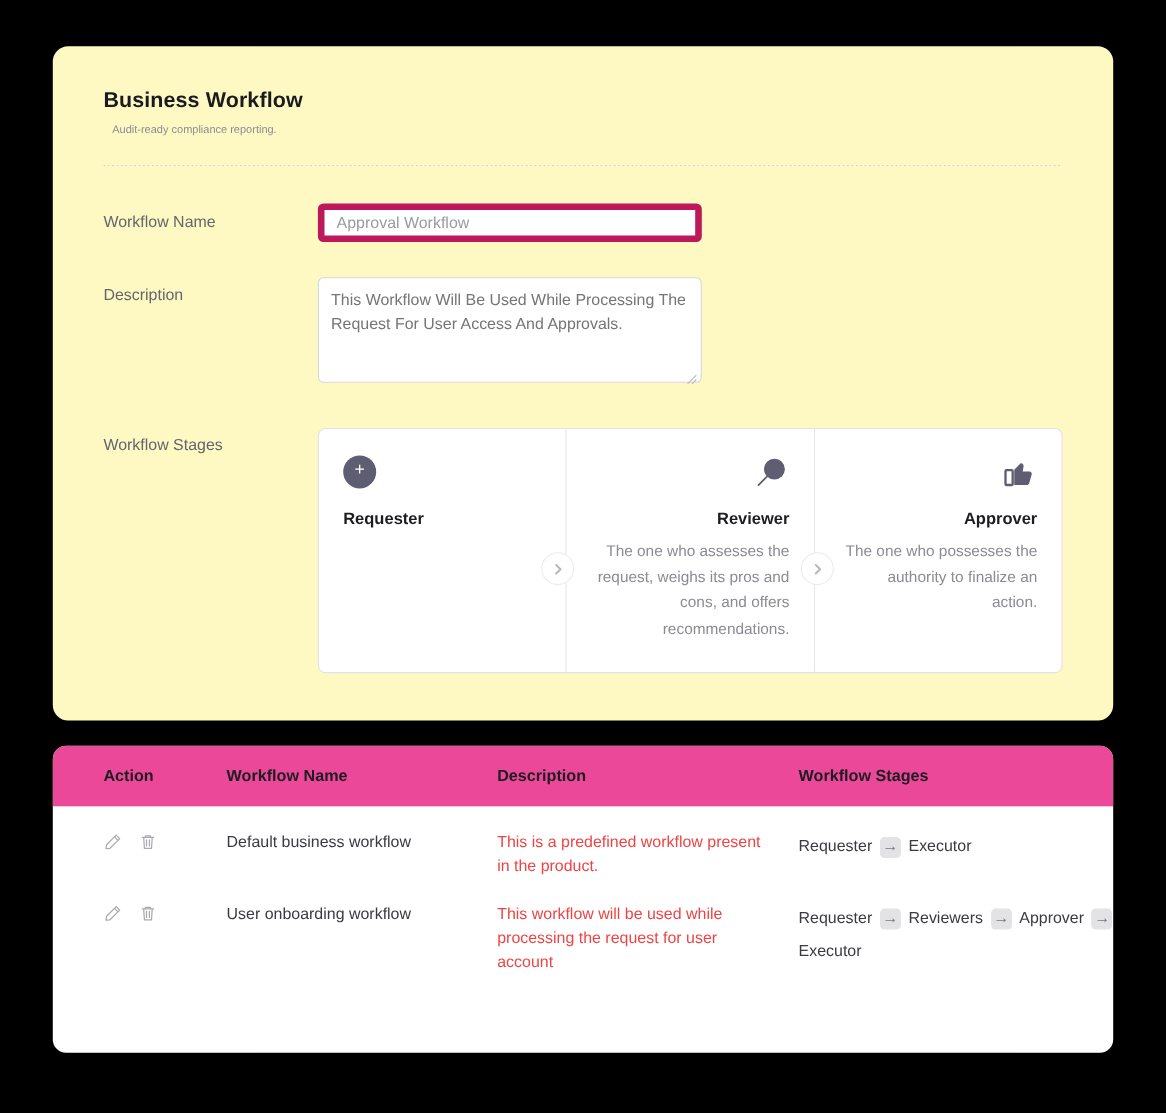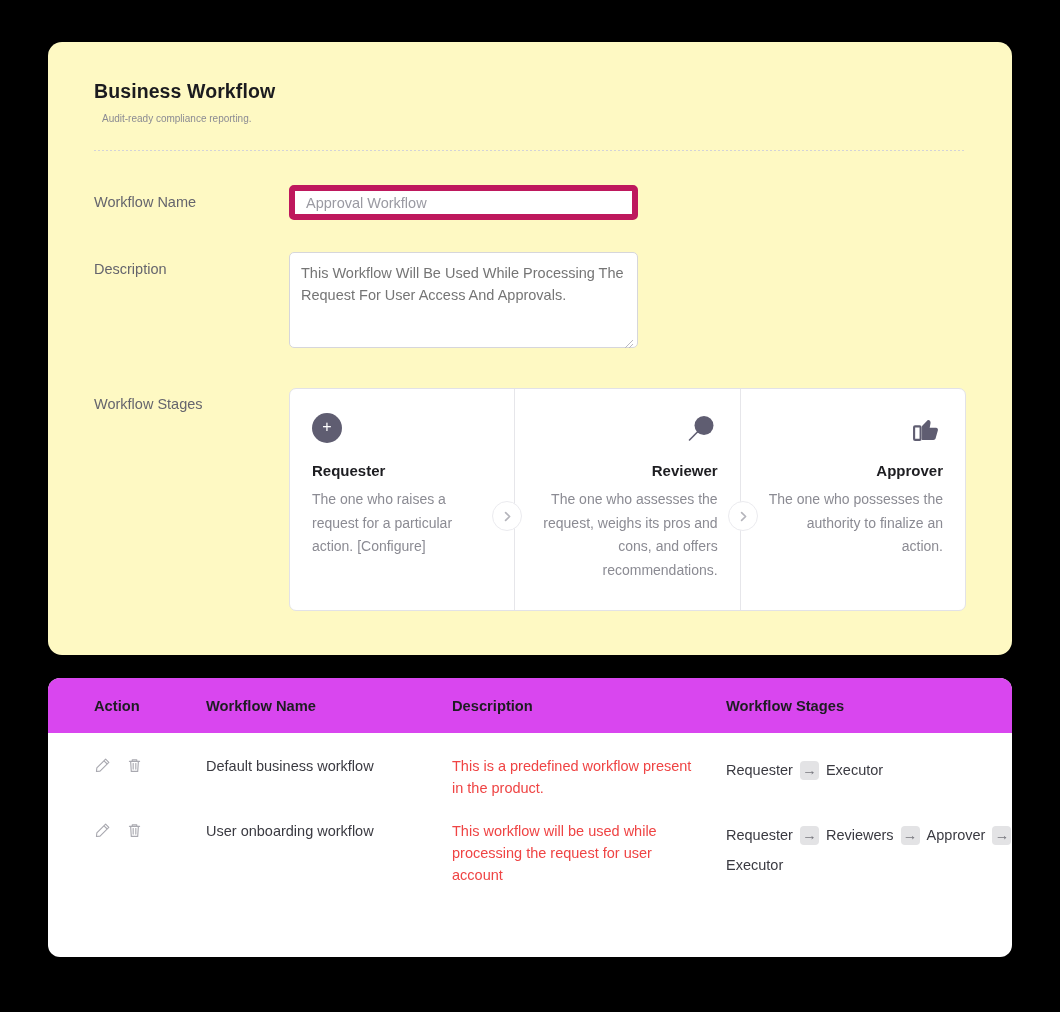--- a/index.html
+++ b/index.html
@@ -148,21 +148,21 @@
   .table-card {
     position: absolute;
     left: 48px; top: 678px;
     width: 964px; height: 279px;
     background: #ffffff;
     border-radius: 12px;
     overflow: hidden;
   }
   .thead {
     height: 55px;
-    background: #d946ef;
+    background: #ec4899;
     display: flex;
     align-items: center;
     padding: 0 0 0 46px;
   }
   .thead .th {
     font-size: 14.7px;
     font-weight: 700;
     color: #1d1d21;
   }
   .c-action { width: 112px; flex: 0 0 112px; }
@@ -232,21 +232,20 @@
 
       <div class="stages-box">
 
         <div class="stage">
           <div class="stage-icon">
             <div class="ic-plus">
                 <span>+</span>
               </div>
           </div>
           <div class="stage-title">Requester</div>
-          <div class="stage-desc">The one who raises a request for a particular action. [Configure]</div>
         </div>
 
         <div class="stage">
           <div class="stage-icon">
             <svg width="34" height="34" viewBox="0 0 34 34">
               <circle cx="20" cy="12.5" r="9.5" fill="#5f5d71"></circle>
               <line x1="13.2" y1="19.3" x2="5.5" y2="27" stroke="#5f5d71" stroke-width="1.6" stroke-linecap="round"></line>
             </svg>
           </div>
           <div class="stage-title">Reviewer</div>

